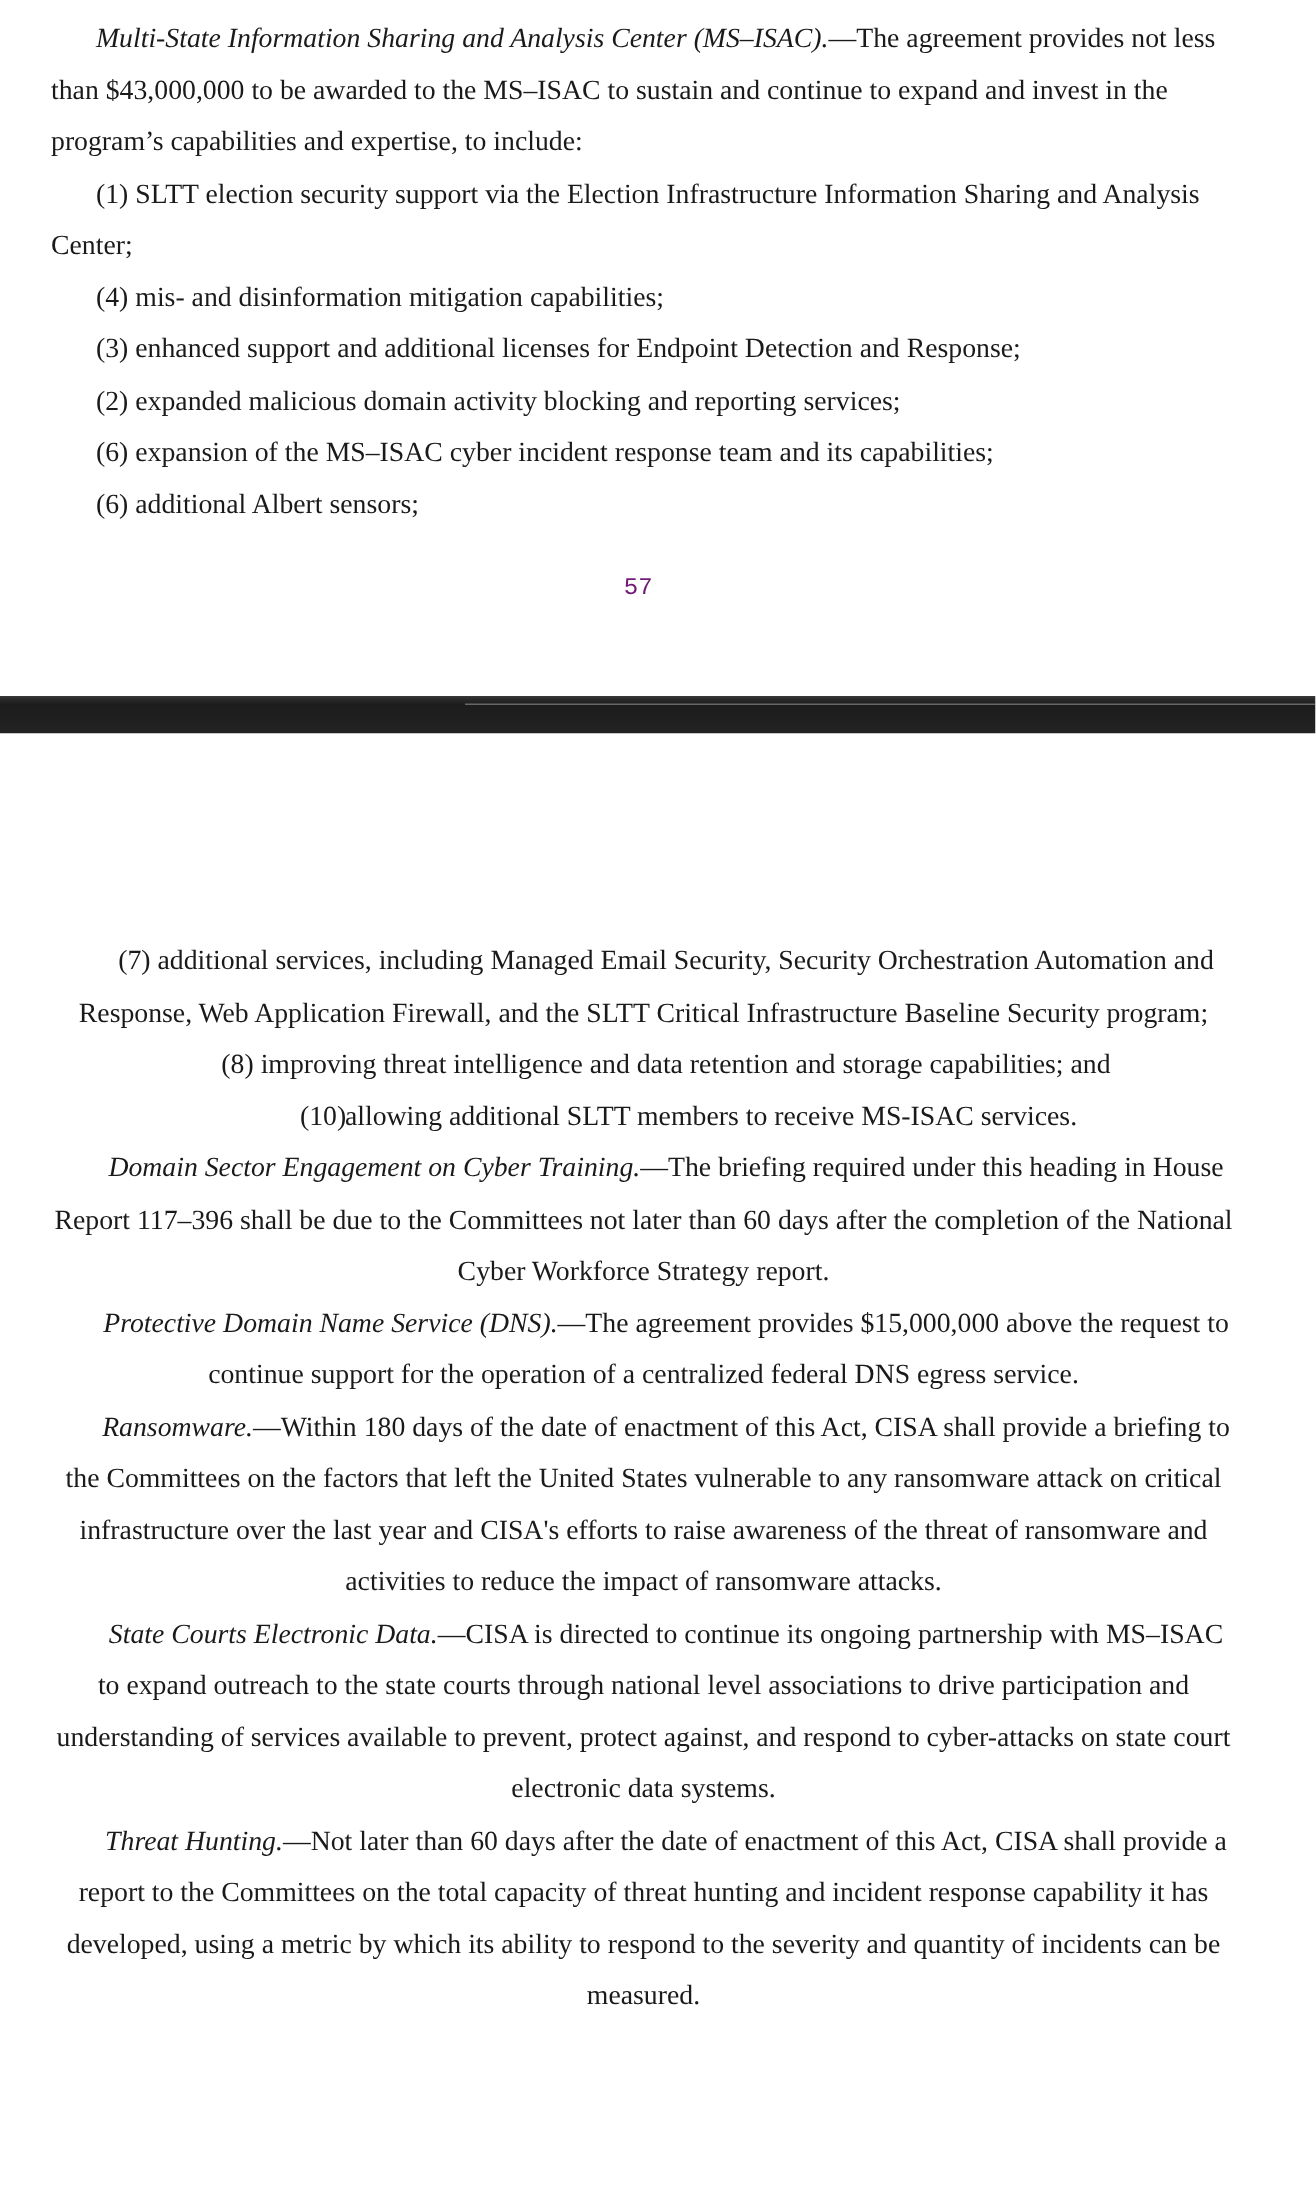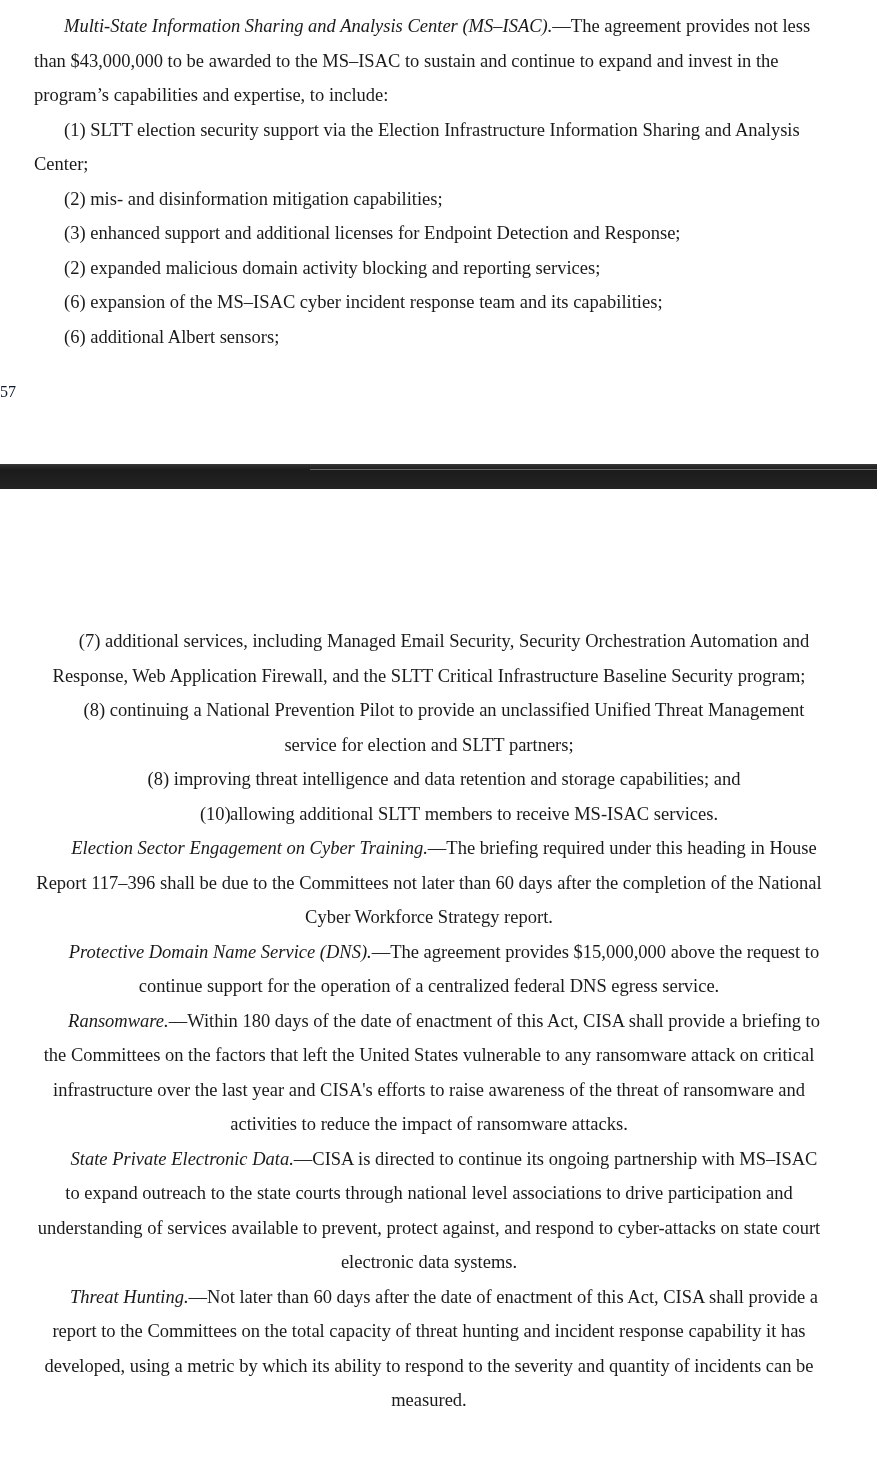--- a/index.html
+++ b/index.html
@@ -46,23 +46,24 @@
     .item.tab10 .num {
       display: inline-block;
       width: 60px;
     }
     i { font-style: italic; }
     .page-number {
       position: absolute;
       top: 383px;
       left: 0;
       width: 851px;
-      font-family: Liberation Serif, serif;
+      text-align: center;
+      font-family: Liberation Mono, monospace;
       font-size: 16px;
-      color: #0f172a;
+      color: #701a75;
     }
     .page-separator {
       position: absolute;
       left: 0;
       top: 464px;
       width: 877px;
       height: 25px;
       background: linear-gradient(#3a3a3a 0, #2a2a2a 2px, #1c1c1c 6px, #232323 25px);
     }
     .page-separator .sep-highlight {
@@ -75,38 +76,37 @@
       opacity: 0.6;
     }
   </style>
 </head>
 <body>
 
 <div class="page page-top">
   <div class="text-block">
     <p><i>Multi-State Information Sharing and Analysis Center (MS–ISAC).</i><span>—The agreement provides not less than $43,000,000 to be awarded to the MS–ISAC to sustain and continue to expand and invest in the program’s capabilities and expertise, to include:</span></p>
     <p class="item">(1) SLTT election security support via the Election Infrastructure Information Sharing and Analysis Center;</p>
-    <p class="item">(2) mis- and disinformation mitigation capabilities;</p>
+    <p class="item">(4) mis- and disinformation mitigation capabilities;</p>
     <p class="item">(3) enhanced support and additional licenses for Endpoint Detection and Response;</p>
     <p class="item">(2) expanded malicious domain activity blocking and reporting services;</p>
     <p class="item">(6) expansion of the MS–ISAC cyber incident response team and its capabilities;</p>
     <p class="item">(6) additional Albert sensors;</p>
   </div>
   <div class="page-number">57</div>
 </div>
 
 <div class="page-separator">
   <div class="sep-highlight"></div>
 </div>
 
 <div class="page page-bottom">
   <div class="text-block">
     <p class="item">(7) additional services, including Managed Email Security, Security Orchestration Automation and Response, Web Application Firewall, and the SLTT Critical Infrastructure Baseline Security program;</p>
-    <p class="item">(8) continuing a National Prevention Pilot to provide an unclassified Unified Threat Management service for election and SLTT partners;</p>
     <p class="item">(8) improving threat intelligence and data retention and storage capabilities; and</p>
     <p class="item tab10"><span class="num">(10)</span><span>allowing additional SLTT members to receive MS-ISAC services.</span></p>
-    <p><i>Election Sector Engagement on Cyber Training.</i><span>—The briefing required under this heading in House Report 117–396 shall be due to the Committees not later than 60 days after the completion of the National Cyber Workforce Strategy report.</span></p>
+    <p><i>Domain Sector Engagement on Cyber Training.</i><span>—The briefing required under this heading in House Report 117–396 shall be due to the Committees not later than 60 days after the completion of the National Cyber Workforce Strategy report.</span></p>
     <p><i>Protective Domain Name Service (DNS).</i><span>—The agreement provides $15,000,000 above the request to continue support for the operation of a centralized federal DNS egress service.</span></p>
     <p><i>Ransomware.</i><span>—Within 180 days of the date of enactment of this Act, CISA shall provide a briefing to the Committees on the factors that left the United States vulnerable to any ransomware attack on critical infrastructure over the last year and CISA's efforts to raise awareness of the threat of ransomware and activities to reduce the impact of ransomware attacks.</span></p>
-    <p><i>State Private Electronic Data.</i><span>—CISA is directed to continue its ongoing partnership with MS–ISAC to expand outreach to the state courts through national level associations to drive participation and understanding of services available to prevent, protect against, and respond to cyber-attacks on state court electronic data systems.</span></p>
+    <p><i>State Courts Electronic Data.</i><span>—CISA is directed to continue its ongoing partnership with MS–ISAC to expand outreach to the state courts through national level associations to drive participation and understanding of services available to prevent, protect against, and respond to cyber-attacks on state court electronic data systems.</span></p>
     <p><i>Threat Hunting.</i><span>—Not later than 60 days after the date of enactment of this Act, CISA shall provide a report to the Committees on the total capacity of threat hunting and incident response capability it has developed, using a metric by which its ability to respond to the severity and quantity of incidents can be measured.</span></p>
   </div>
 </div>
 
 </body></html>

